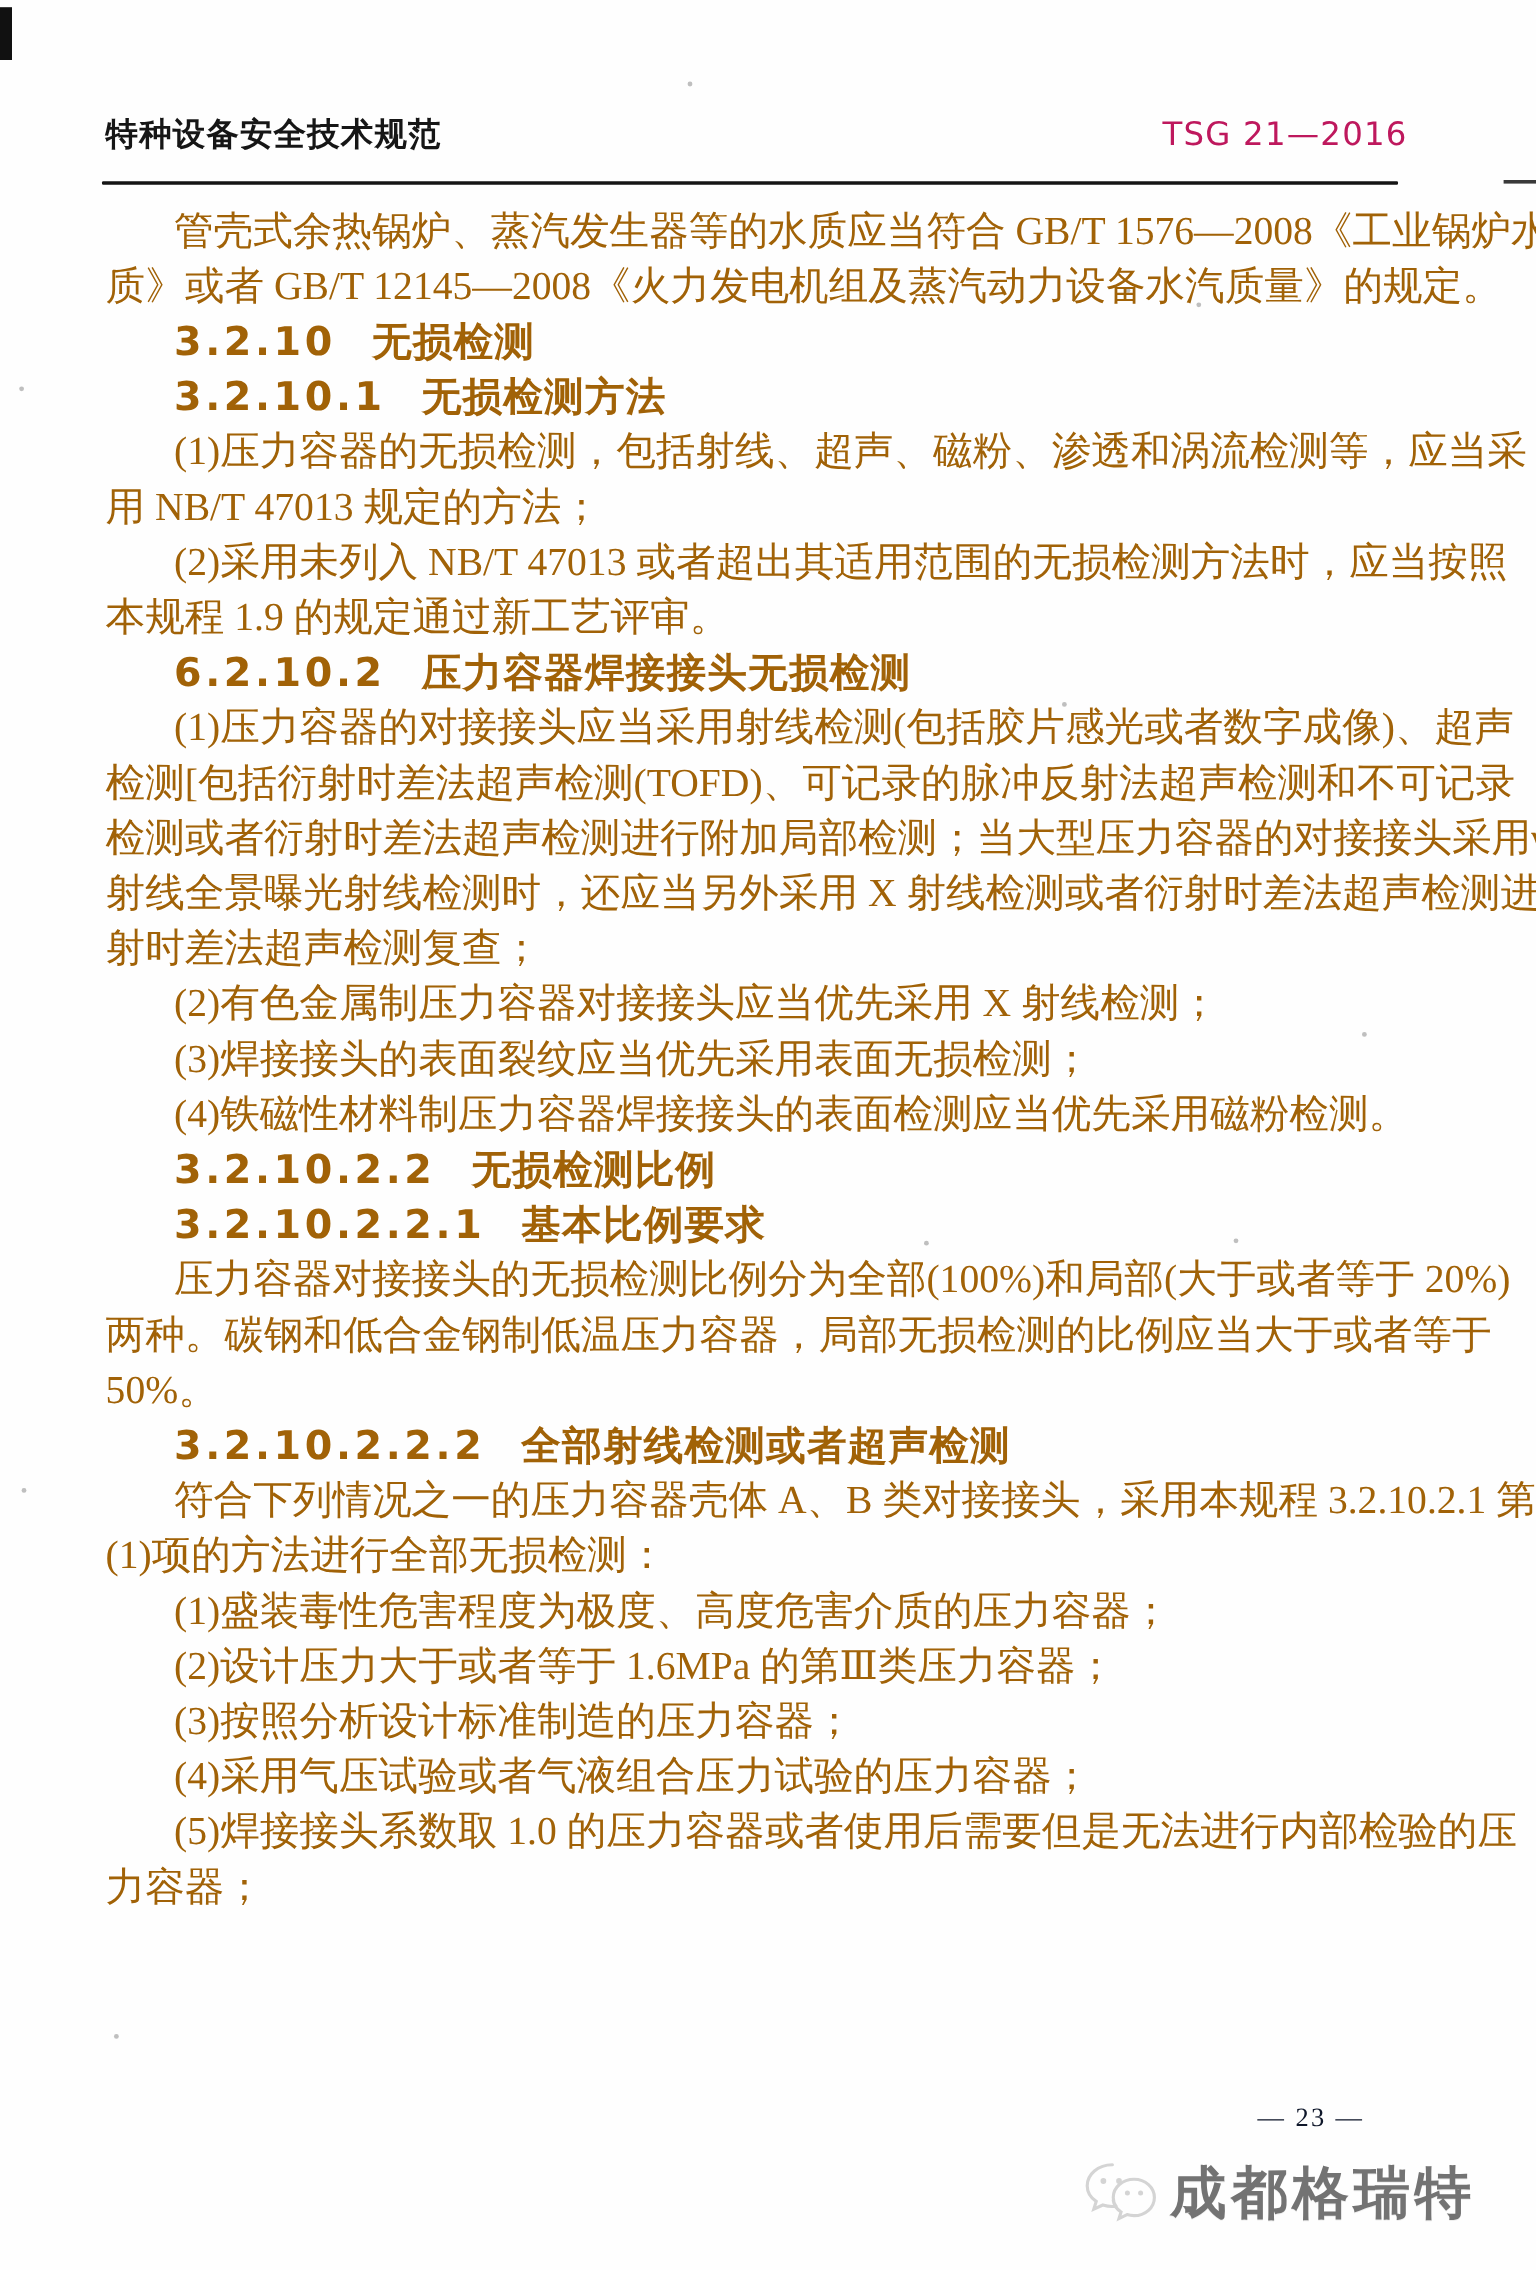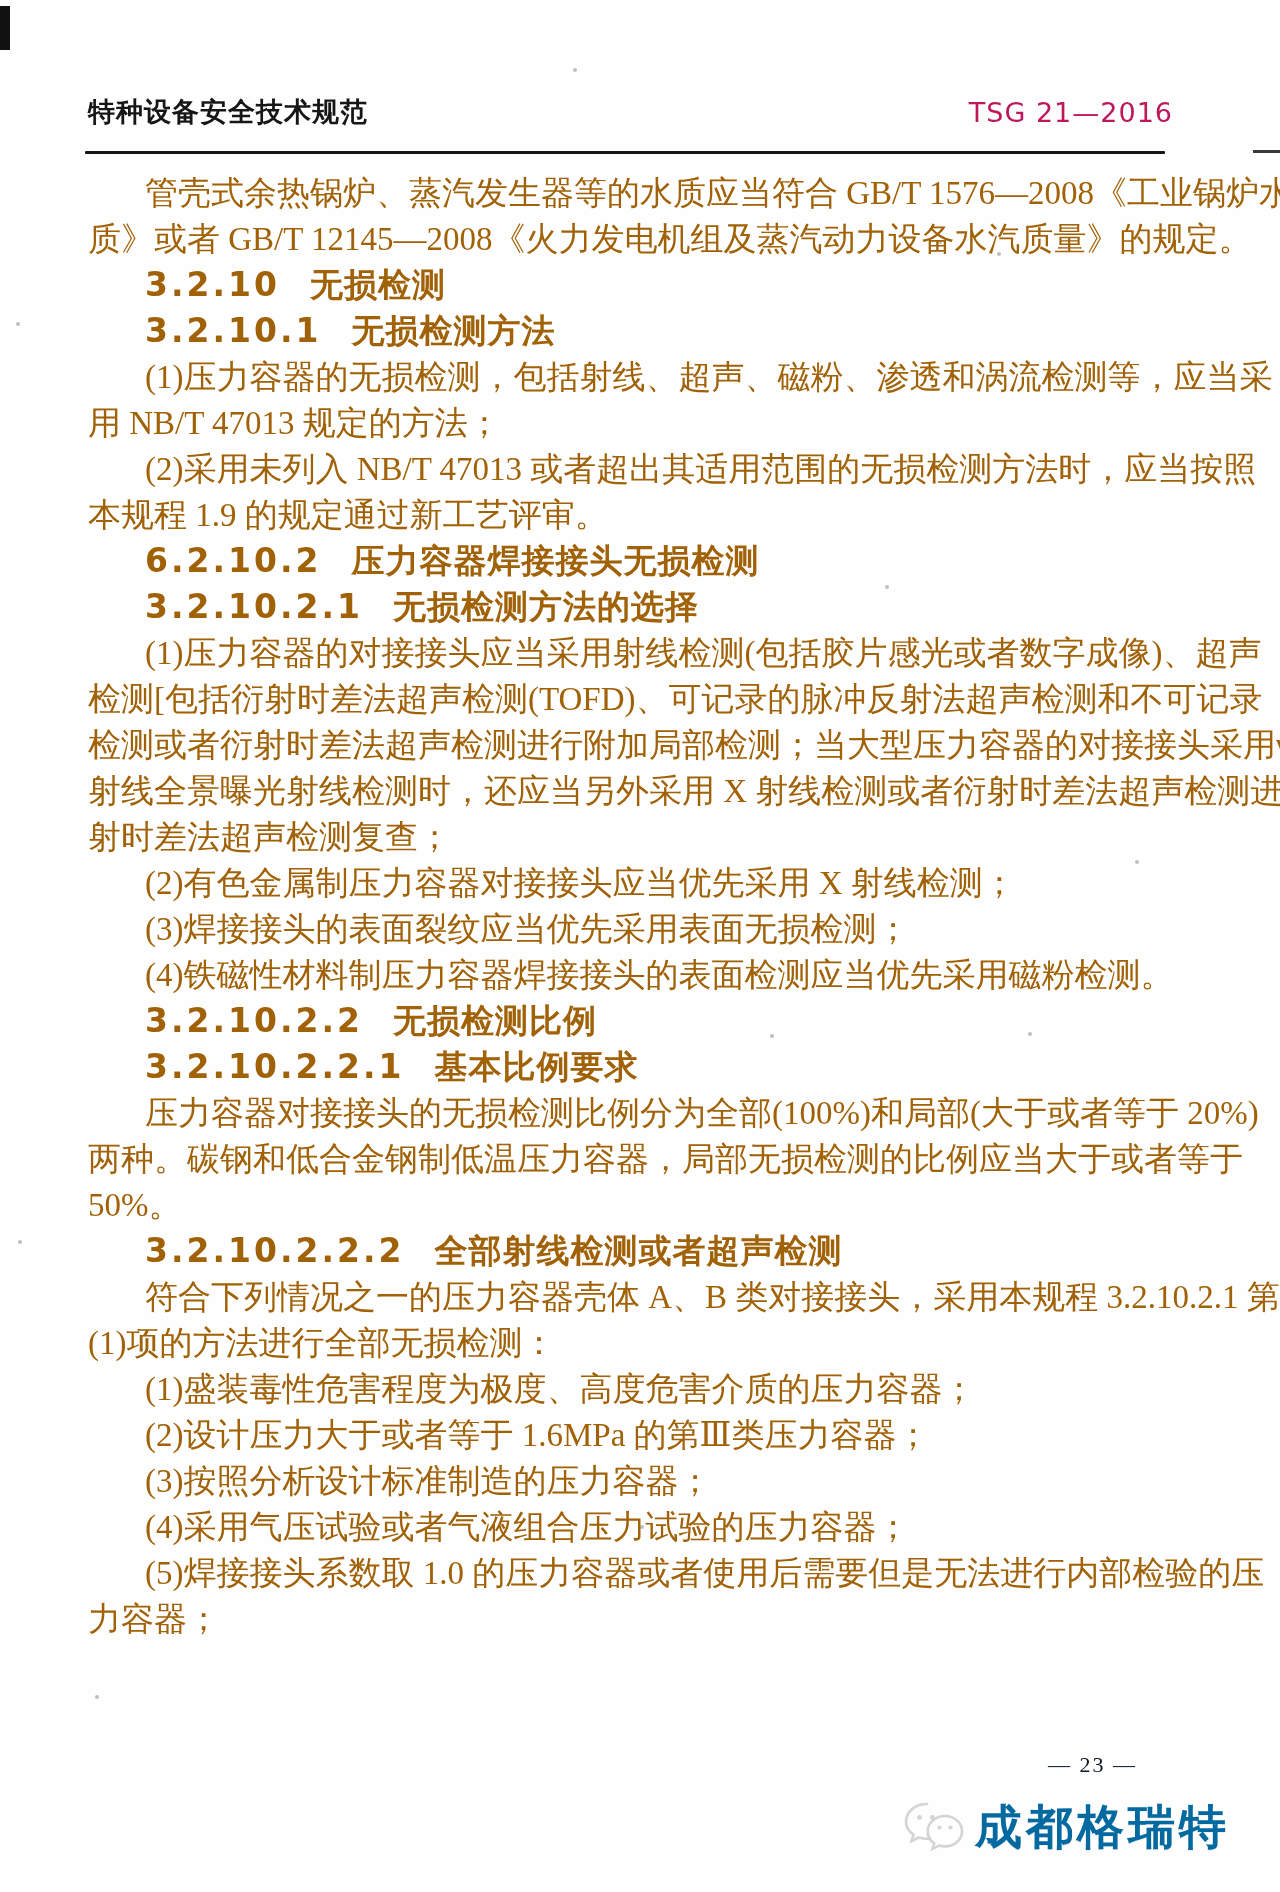--- a/index.html
+++ b/index.html
@@ -49,21 +49,21 @@
   }
   
   .watermark{
     position:absolute;top:1796px;right:50px;
     display:flex;align-items:center;gap:10px;
     color:#d2d2d2;
   }
   .wm-text{
     font-size:47px;font-weight:700;letter-spacing:4px;
     font-family:"DejaVu Sans","Liberation Sans",sans-serif;
-    color:#0369a1;text-shadow:0 1px 0 #eee;
+    color:#737373;text-shadow:0 1px 0 #eee;
   }
   .wm-icon svg{display:block;}
   
   .artifact{position:absolute;background:#111;}
   .speck{position:absolute;width:4px;height:4px;border-radius:50%;background:#8a8a8a;opacity:.55;}
 </style>
 </head>
 <body>
 
 <div class="page">
@@ -91,21 +91,20 @@
   <div class="content">
       <div class="line ind">管壳式余热锅炉、蒸汽发生器等的水质应当符合 GB/T 1576—2008《工业锅炉水</div>
       <div class="line">质》或者 GB/T 12145—2008《火力发电机组及蒸汽动力设备水汽质量》的规定。</div>
       <div class="line ind head"><span class="num">3.2.10</span><span class="htitle">无损检测</span></div>
       <div class="line ind head"><span class="num">3.2.10.1</span><span class="htitle">无损检测方法</span></div>
       <div class="line ind">(1)压力容器的无损检测，包括射线、超声、磁粉、渗透和涡流检测等，应当采</div>
       <div class="line">用 NB/T 47013 规定的方法；</div>
       <div class="line ind">(2)采用未列入 NB/T 47013 或者超出其适用范围的无损检测方法时，应当按照</div>
       <div class="line">本规程 1.9 的规定通过新工艺评审。</div>
       <div class="line ind head"><span class="num">6.2.10.2</span><span class="htitle">压力容器焊接接头无损检测</span></div>
-      <div class="line ind head"><span class="num">3.2.10.2.1</span><span class="htitle">无损检测方法的选择</span></div>
       <div class="line ind">(1)压力容器的对接接头应当采用射线检测(包括胶片感光或者数字成像)、超声</div>
       <div class="line">检测[包括衍射时差法超声检测(TOFD)、可记录的脉冲反射法超声检测和不可记录</div>
       <div class="line">检测或者衍射时差法超声检测进行附加局部检测；当大型压力容器的对接接头采用γ</div>
       <div class="line">射线全景曝光射线检测时，还应当另外采用 X 射线检测或者衍射时差法超声检测进</div>
       <div class="line">射时差法超声检测复查；</div>
       <div class="line ind">(2)有色金属制压力容器对接接头应当优先采用 X 射线检测；</div>
       <div class="line ind">(3)焊接接头的表面裂纹应当优先采用表面无损检测；</div>
       <div class="line ind">(4)铁磁性材料制压力容器焊接接头的表面检测应当优先采用磁粉检测。</div>
       <div class="line ind head"><span class="num">3.2.10.2.2</span><span class="htitle">无损检测比例</span></div>
       <div class="line ind head"><span class="num">3.2.10.2.2.1</span><span class="htitle">基本比例要求</span></div>

